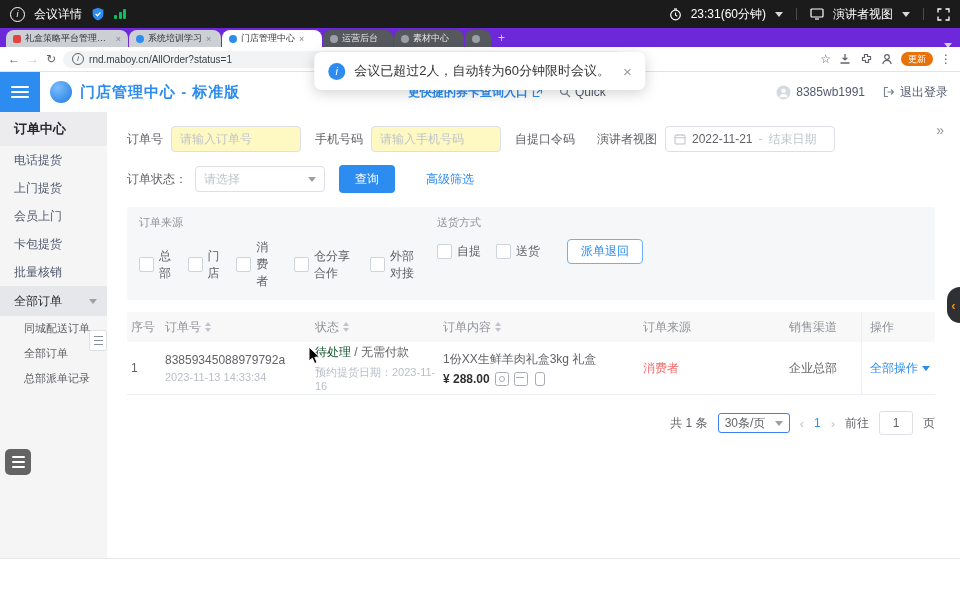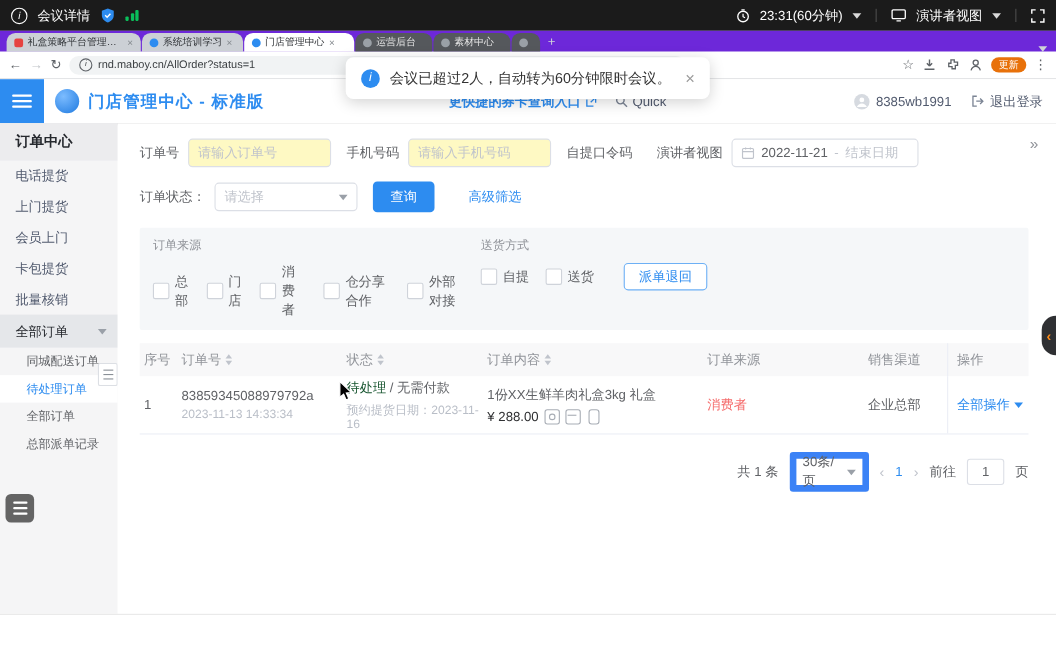--- a/index.html
+++ b/index.html
@@ -100,31 +100,31 @@
   .t-cell{padding-left:4px;display:flex;align-items:center;gap:4px;}
   .sorter{display:inline-flex;flex-direction:column;gap:1.5px;}
   .sorter .up{width:0;height:0;border-left:3.5px solid transparent;border-right:3.5px solid transparent;border-bottom:4px solid #c0c4cc;}
   .sorter .dn{width:0;height:0;border-left:3.5px solid transparent;border-right:3.5px solid transparent;border-top:4px solid #c0c4cc;}
   .t-row{min-height:52px;border-bottom:1px solid #ebeef5;font-size:12px;color:#606266;}
   .cell2{display:flex;flex-direction:column;gap:4px;justify-content:center;padding-left:4px;}
   .sub-gray{font-size:11px;color:#b9bec7;}
   .st-orange{color:#14532d;}
   .src-red{color:#f56c6c;}
   .price-line{display:flex;align-items:center;gap:5px;}
-  .price{font-weight:normal;color:#303133;}
+  .price{font-weight:bold;color:#303133;}
   .mini-ico{width:12px;height:12px;border:1px solid #a8adb5;border-radius:2.5px;display:inline-block;position:relative;}
   .mini-ico.cam::after{content:"";position:absolute;left:3px;top:3px;width:4px;height:4px;border:1px solid #a8adb5;border-radius:50%;}
   .mini-ico.gift::after{content:"";position:absolute;left:1px;top:4px;width:8px;height:1px;background:#a8adb5;}
   .mini-ico.phone{border-radius:3px;width:8px;margin-left:2px;}
   .op-col{border-left:1px solid #ebeef5;height:100%;display:flex;align-items:center;padding-left:8px;box-sizing:border-box;}
   .op-link{color:#2d8cf0;display:flex;align-items:center;gap:4px;}
   .caret-dn-b{width:0;height:0;border-left:4px solid transparent;border-right:4px solid transparent;border-top:5px solid #2d8cf0;}
   
   .pager{display:flex;justify-content:flex-end;align-items:center;gap:10px;margin-top:16px;font-size:12px;color:#606266;}
-  .psize{width:72px;height:36px;border:6px solid #3b82f6;border-radius:3px;display:flex;align-items:center;
+  .psize{width:72px;height:20px;border:1px solid #3b82f6;border-radius:3px;display:flex;align-items:center;
          justify-content:space-between;padding:0 6px;box-sizing:border-box;}
   .pg-arrow{color:#c0c4cc;font-size:13px;}
   .pg-cur{color:#2d8cf0;}
   .goto-inp{width:34px;height:24px;border:1px solid #dcdfe6;border-radius:3px;text-align:center;font-size:12px;
             color:#606266;box-sizing:border-box;font-family:inherit;outline:none;}
   
   .toast{position:absolute;left:50%;transform:translateX(-50%);top:52px;height:38px;background:#fff;border-radius:7px;
          box-shadow:0 3px 14px rgba(0,0,0,.18);display:flex;align-items:center;gap:9px;padding:0 14px;z-index:40;font-size:13px;color:#333;}
   .toast-i{width:17px;height:17px;border-radius:50%;background:#2d8cf0;color:#fff;font-size:11px;line-height:17px;
            text-align:center;font-style:italic;flex:none;}
@@ -284,21 +284,20 @@
     <div class="sb-item">电话提货</div>
     <div class="sb-item">上门提货</div>
     <div class="sb-item">会员上门</div>
     <div class="sb-item">卡包提货</div>
     <div class="sb-item">批量核销</div>
     <div class="sb-group">
       <span>全部订单</span>
       <span class="caret-dn-g"></span>
     </div>
     <div class="sb-sub">同城配送订单</div>
-    <div class="sb-sub active">待处理订单</div>
     <div class="sb-sub">全部订单</div>
     <div class="sb-sub">总部派单记录</div>
   </div>
   <div class="sb-handle">
       <i></i>
       <i></i>
       <i></i>
     </div>
 
   <div class="main">

